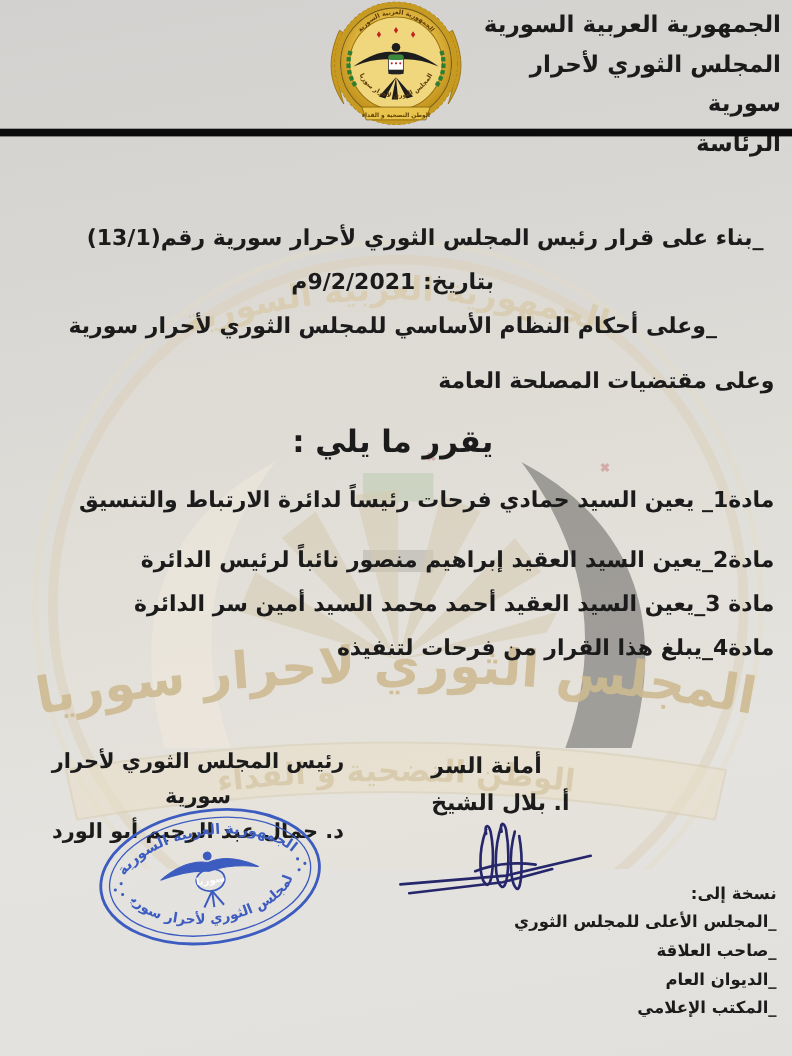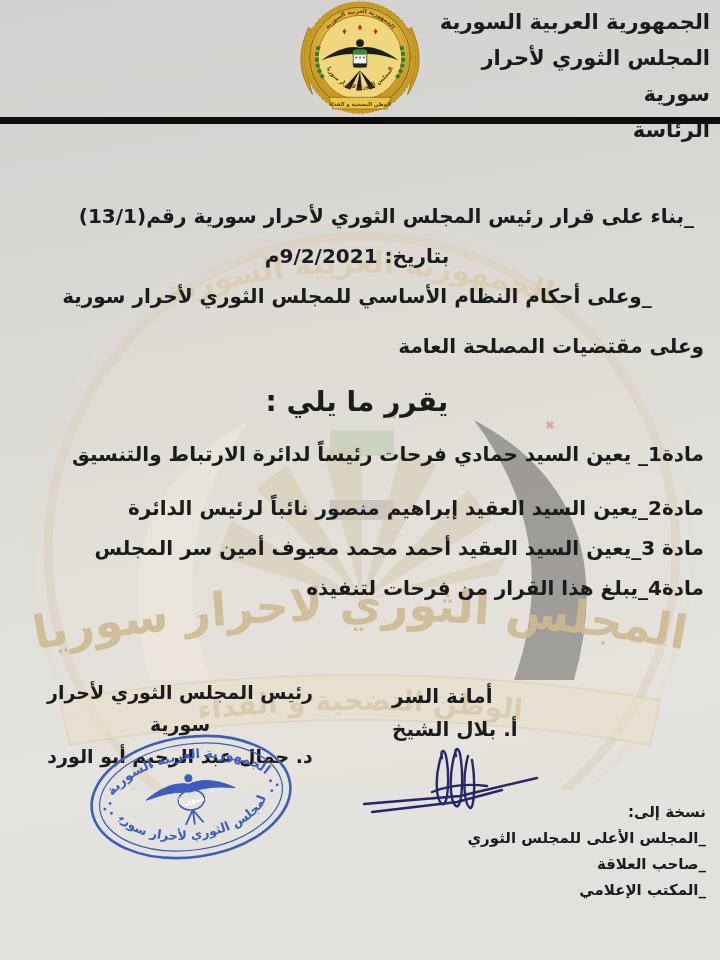--- a/index.html
+++ b/index.html
@@ -127,21 +127,21 @@
 
 
   <div class="abs body-block">
     <div class="pre-line first">_بناء على قرار رئيس المجلس الثوري لأحرار سورية رقم(13/1)</div>
     <div class="pre-line m8">بتاريخ: 9/2/2021م</div>
     <div class="pre-line m8">_وعلى أحكام النظام الأساسي للمجلس الثوري لأحرار سورية</div>
     <div class="pre-line m2">وعلى مقتضيات المصلحة العامة</div>
     <div class="decree-intro">يقرر ما يلي :</div>
     <div class="article">مادة1_ يعين السيد حمادي فرحات رئيساً لدائرة الارتباط والتنسيق</div>
     <div class="article">مادة2_يعين السيد العقيد إبراهيم منصور نائباً لرئيس الدائرة</div>
-    <div class="article m4">مادة 3_يعين السيد العقيد أحمد محمد معيوف أمين سر المجلس</div>
+    <div class="article m4">مادة 3_يعين السيد العقيد أحمد محمد السيد أمين سر الدائرة</div>
     <div class="article m4">مادة4_يبلغ هذا القرار من فرحات لتنفيذه</div>
   </div>
 
   <div class="abs sig-left">
     <div>رئيس المجلس الثوري لأحرار سورية</div>
     <div>د. جمال عبد الرحيم أبو الورد</div>
   </div>
 
   <div class="abs sig-right">
     <div>أمانة السر</div>
@@ -188,16 +188,17 @@
       <ellipse cx="105" cy="68" rx="13" ry="10" fill="none" stroke-width="1.6"></ellipse>
       <path d="M105,78 L96,92 M105,78 L105,93 M105,78 L114,92" stroke-width="1.8" fill="none"></path>
     </g>
     <text x="105" y="71" font-size="9" fill="#ffffff" stroke="none" text-anchor="middle" font-weight="bold">سوريا</text>
   </svg>
 
   <div class="abs copies">
     <div>نسخة إلى:</div>
     <div>_المجلس الأعلى للمجلس الثوري</div>
     <div>_صاحب العلاقة</div>
+    <div>_الديوان العام</div>
     <div>_المكتب الإعلامي</div>
   </div>
 
 </div>
 
 </body></html>

